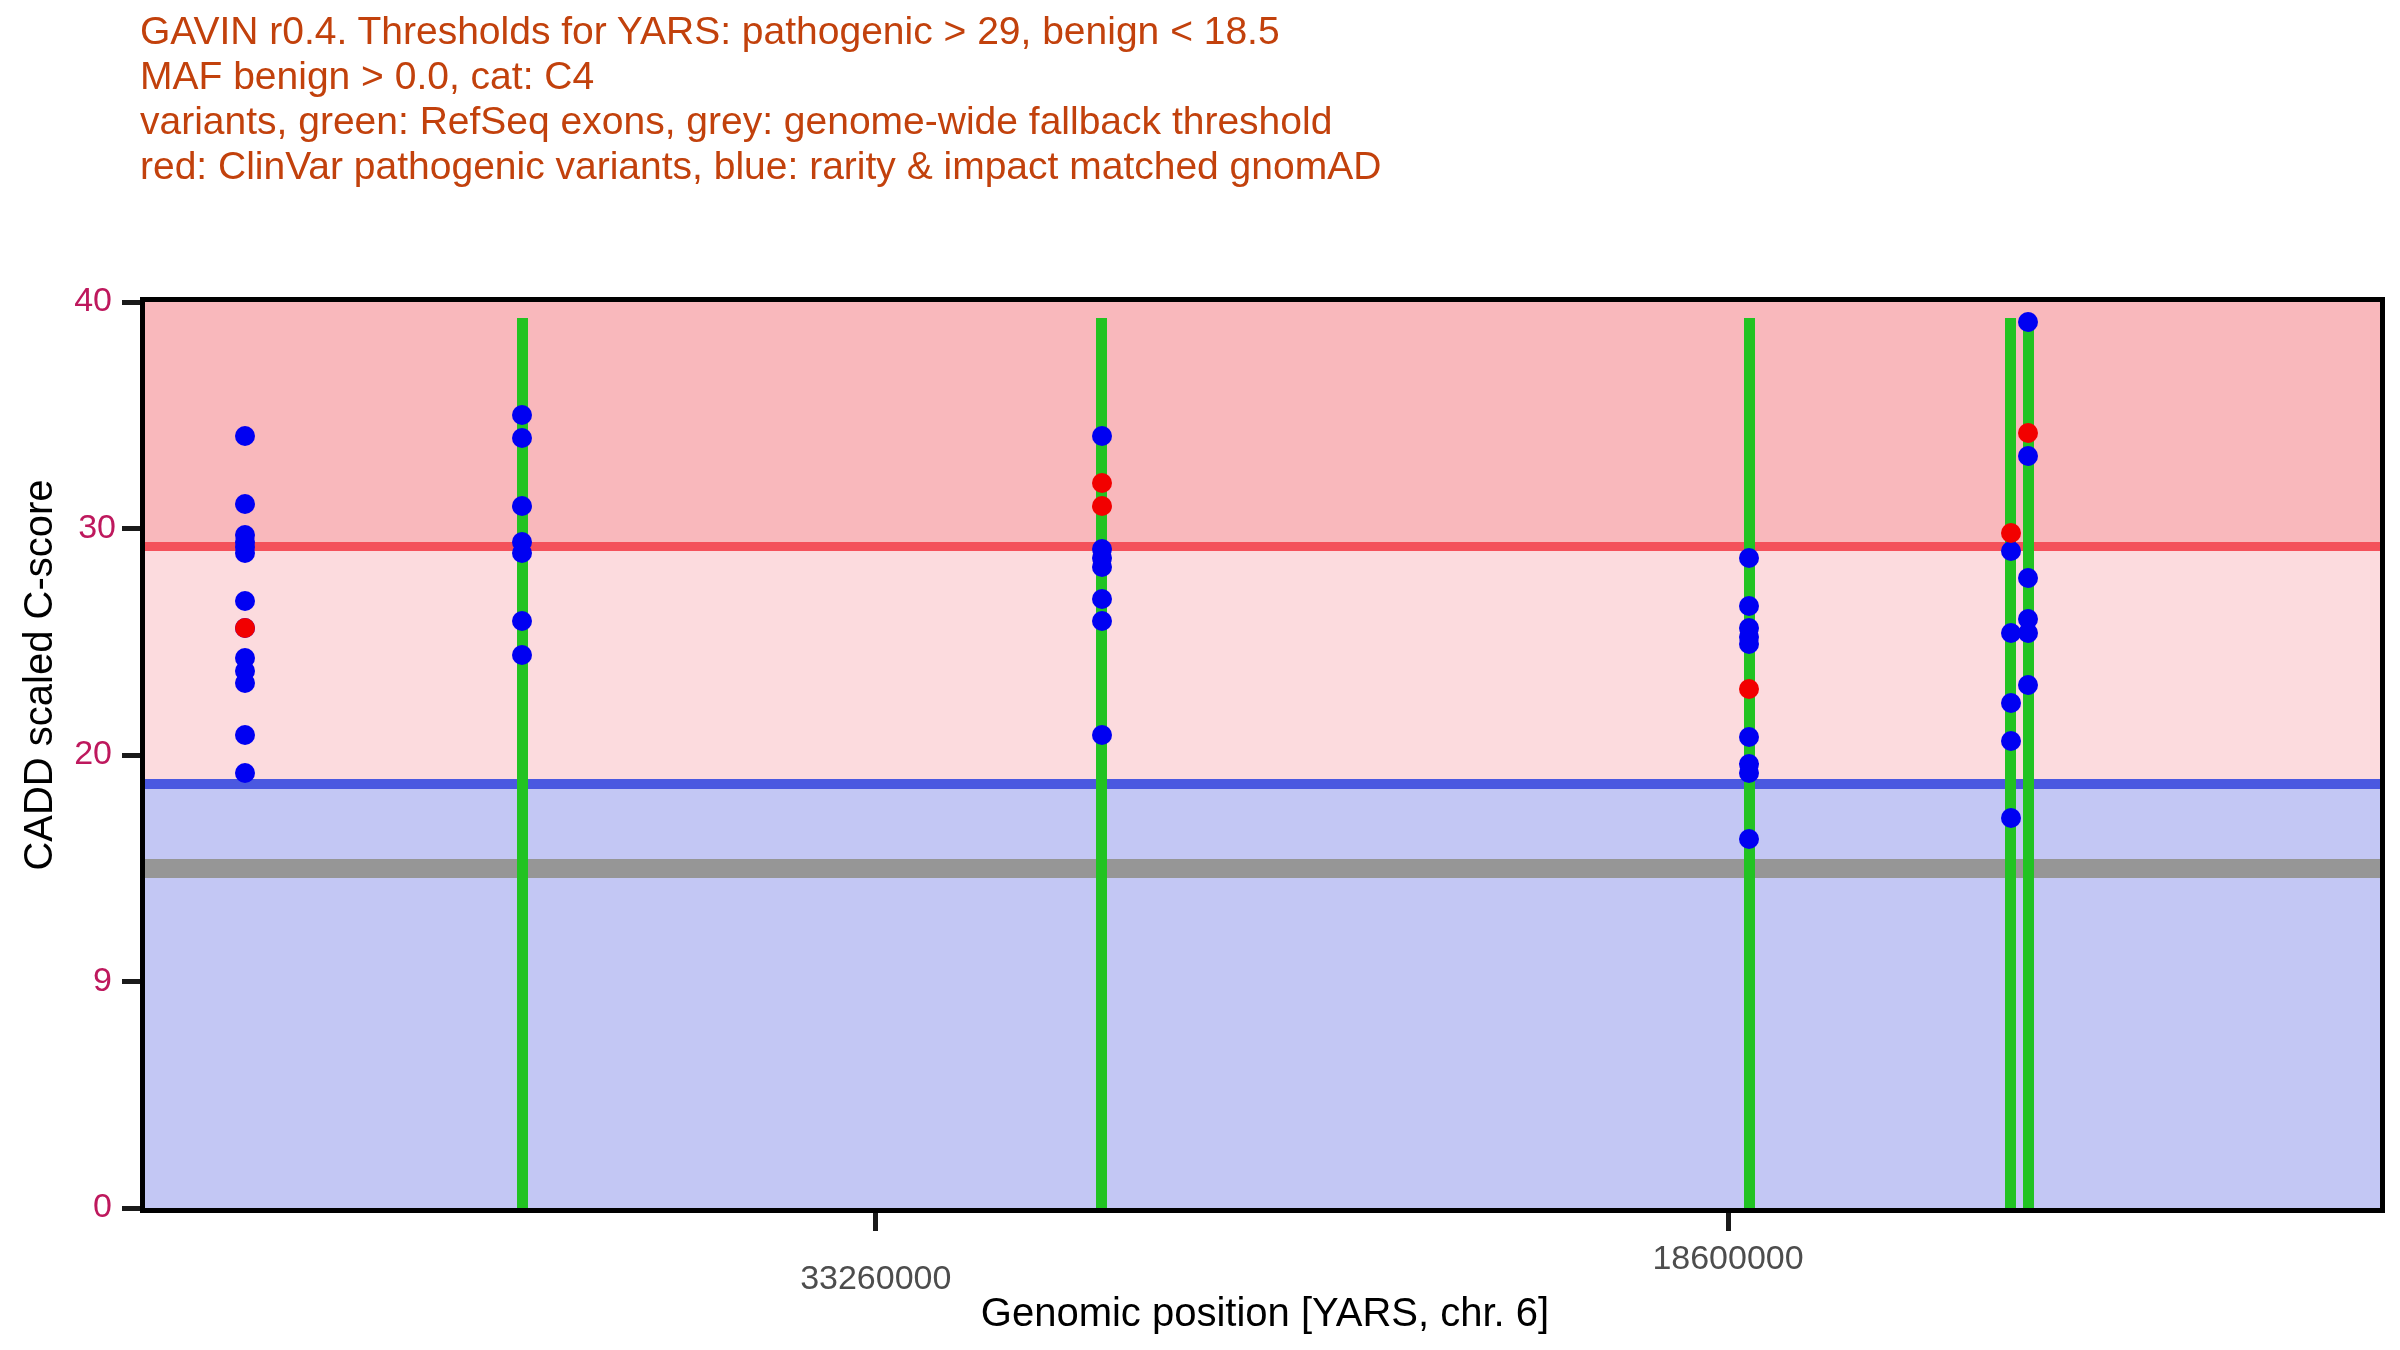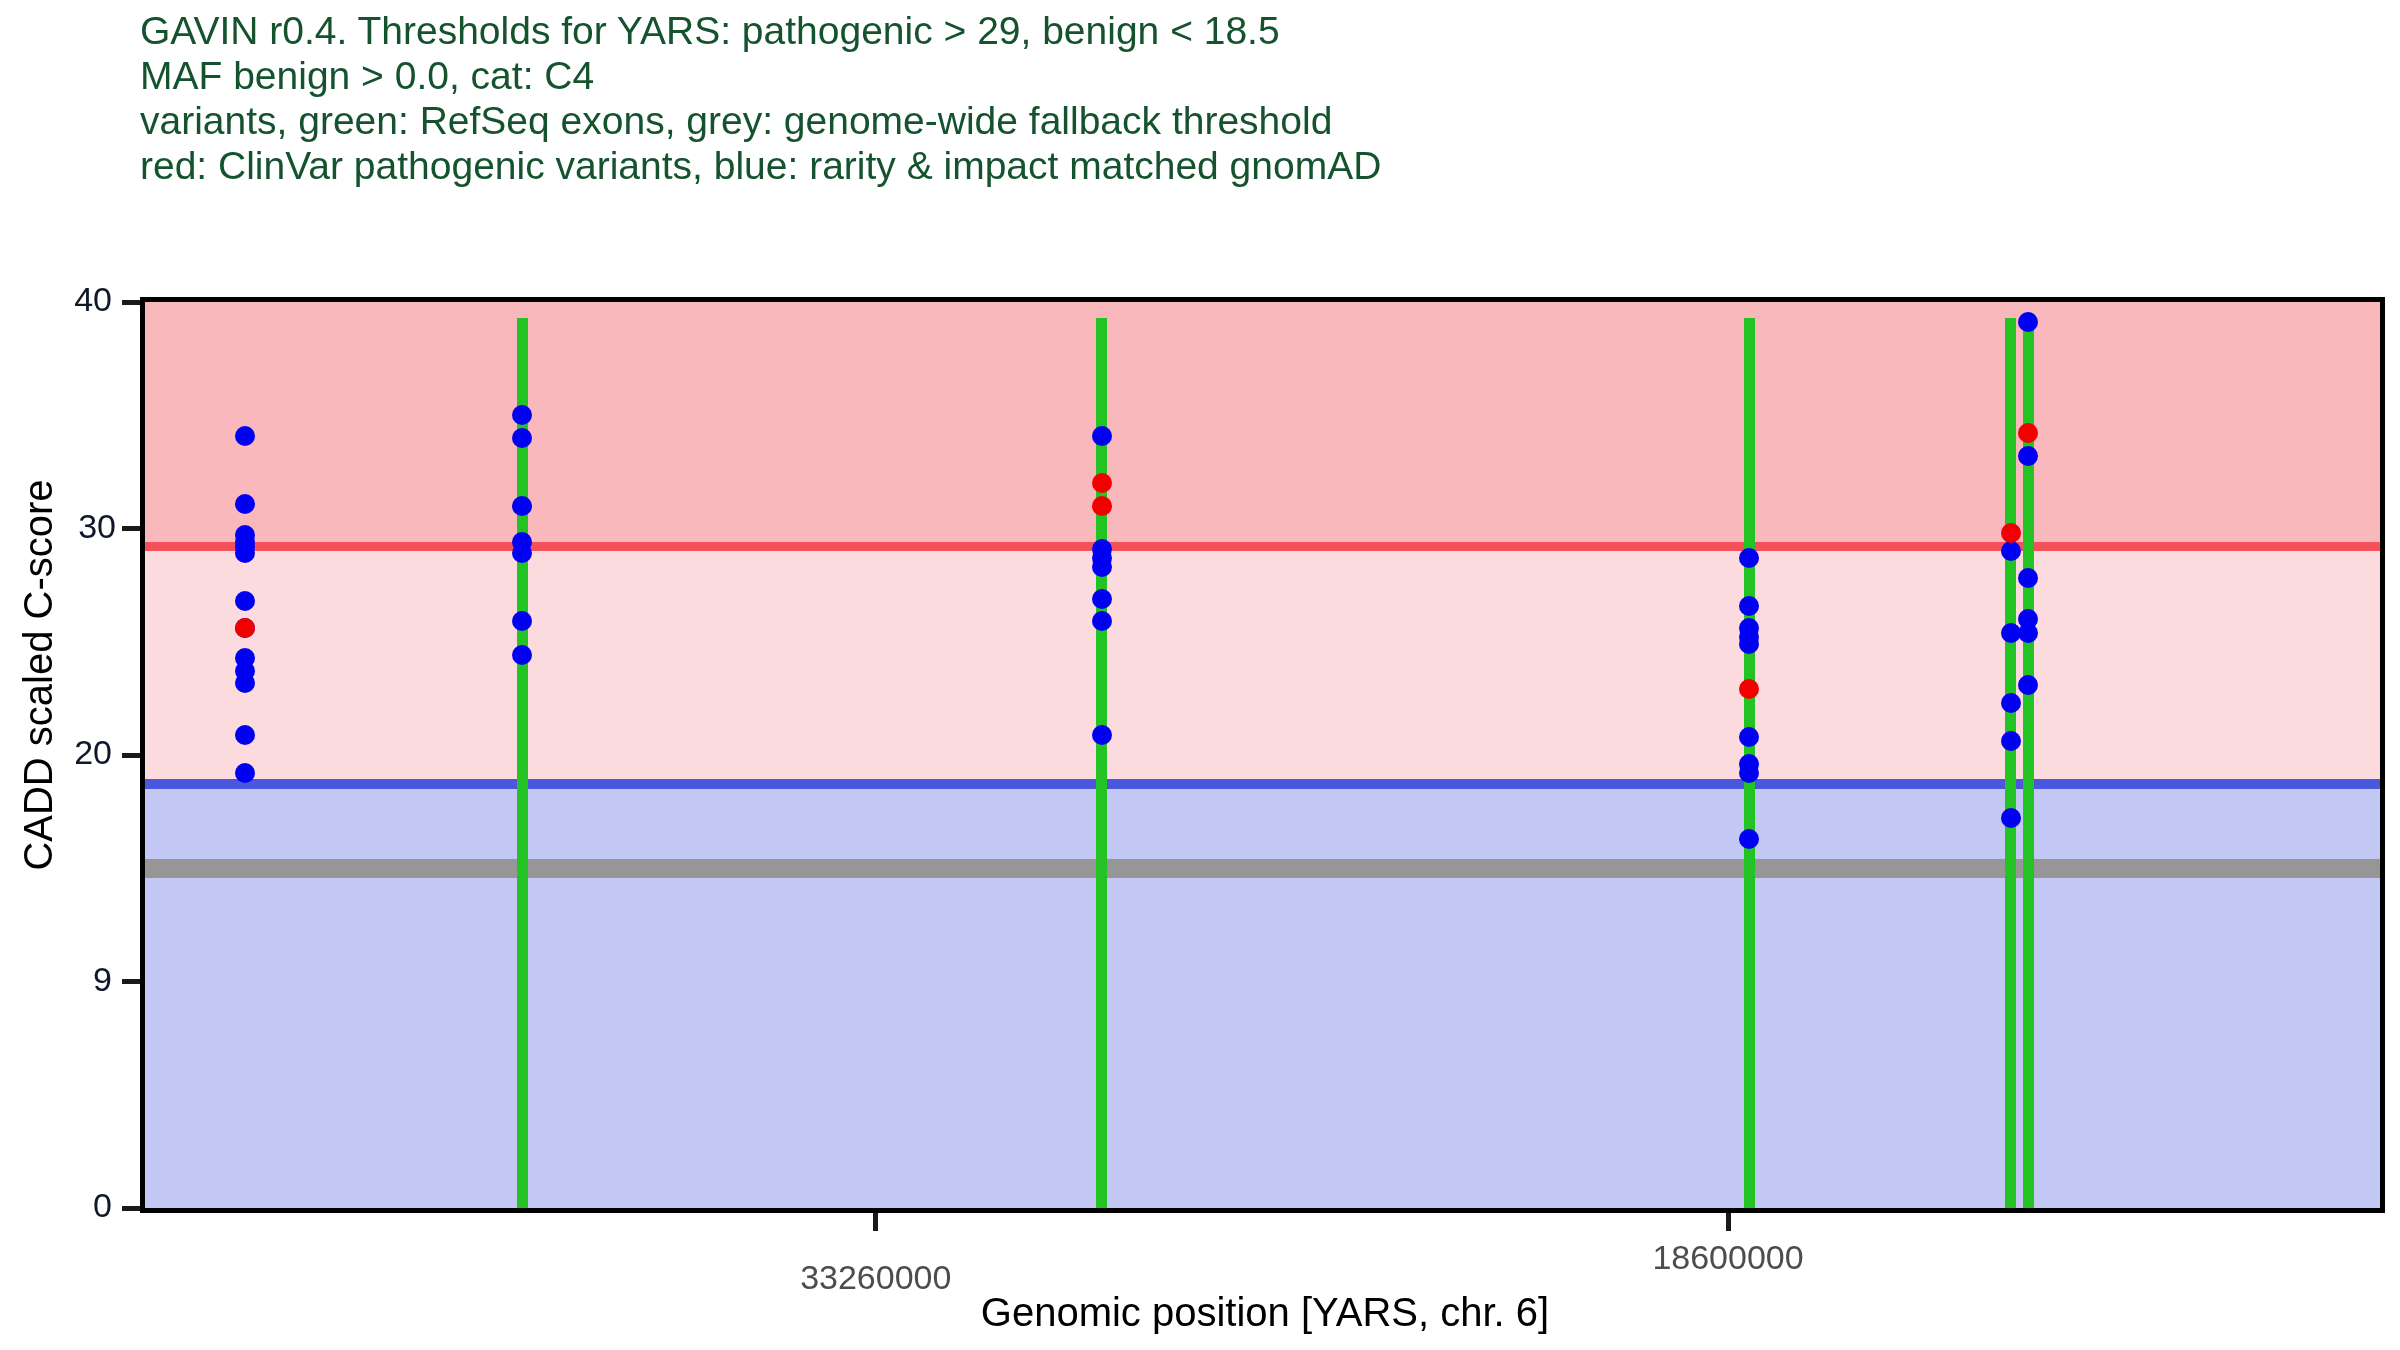--- a/index.html
+++ b/index.html
@@ -3,21 +3,21 @@
 <meta charset="utf-8">
 <title>GAVIN CADD plot</title>
 <style>
   html,body{margin:0;padding:0;background:#ffffff;}
   body{width:2400px;height:1350px;overflow:hidden;
        font-family:"Liberation Sans","DejaVu Sans",sans-serif;color:#000;}
   #root{position:relative;width:2400px;height:1350px;}
 
   
   #title{position:absolute;left:140px;top:8px;width:2200px;}
-  #title .tline{font-size:39px;line-height:45px;color:#14532d;white-space:nowrap;}
+  #title .tline{font-size:39px;line-height:45px;color:#c2410c;white-space:nowrap;}
 
   
   #ylab{position:absolute;left:0;top:0;width:1350px;height:60px;
         transform-origin:0 0;transform:rotate(-90deg) translate(-1350px,0);
         display:flex;align-items:center;justify-content:center;}
   #ylab span{font-size:40px;color:#000;}
   #ylab-wrap{position:absolute;left:8px;top:0;width:60px;height:1350px;}
   #xlab{position:absolute;left:140px;top:1290px;width:2250px;text-align:center;
         font-size:40px;color:#000;}
 
@@ -29,21 +29,21 @@
   .band{position:absolute;left:0;width:100%;}
 
   .exon{position:absolute;background:#22c322;width:11px;}
 
   .pt{position:absolute;width:20px;height:20px;border-radius:50%;margin-left:-10px;margin-top:-10px;}
   .pt.blue{background:#0000f2;}
   .pt.red{background:#f20000;}
 
   
   .ytick{position:absolute;width:18px;height:5px;background:#1a1a1a;left:122px;}
-  .ytl{position:absolute;font-size:34px;color:#0f172a;text-align:right;width:90px;}
+  .ytl{position:absolute;font-size:34px;color:#be185d;text-align:right;width:90px;}
   .xtick{position:absolute;width:5px;height:18px;background:#1a1a1a;top:1213px;}
   .xtl{position:absolute;font-size:34px;color:#4d4d4d;text-align:center;width:300px;top:1238px;}
 </style>
 </head>
 <body>
 
 <div id="root">
 
   <div id="title">
     <div class="tline">GAVIN r0.4. Thresholds for YARS: pathogenic &gt; 29, benign &lt; 18.5</div>

